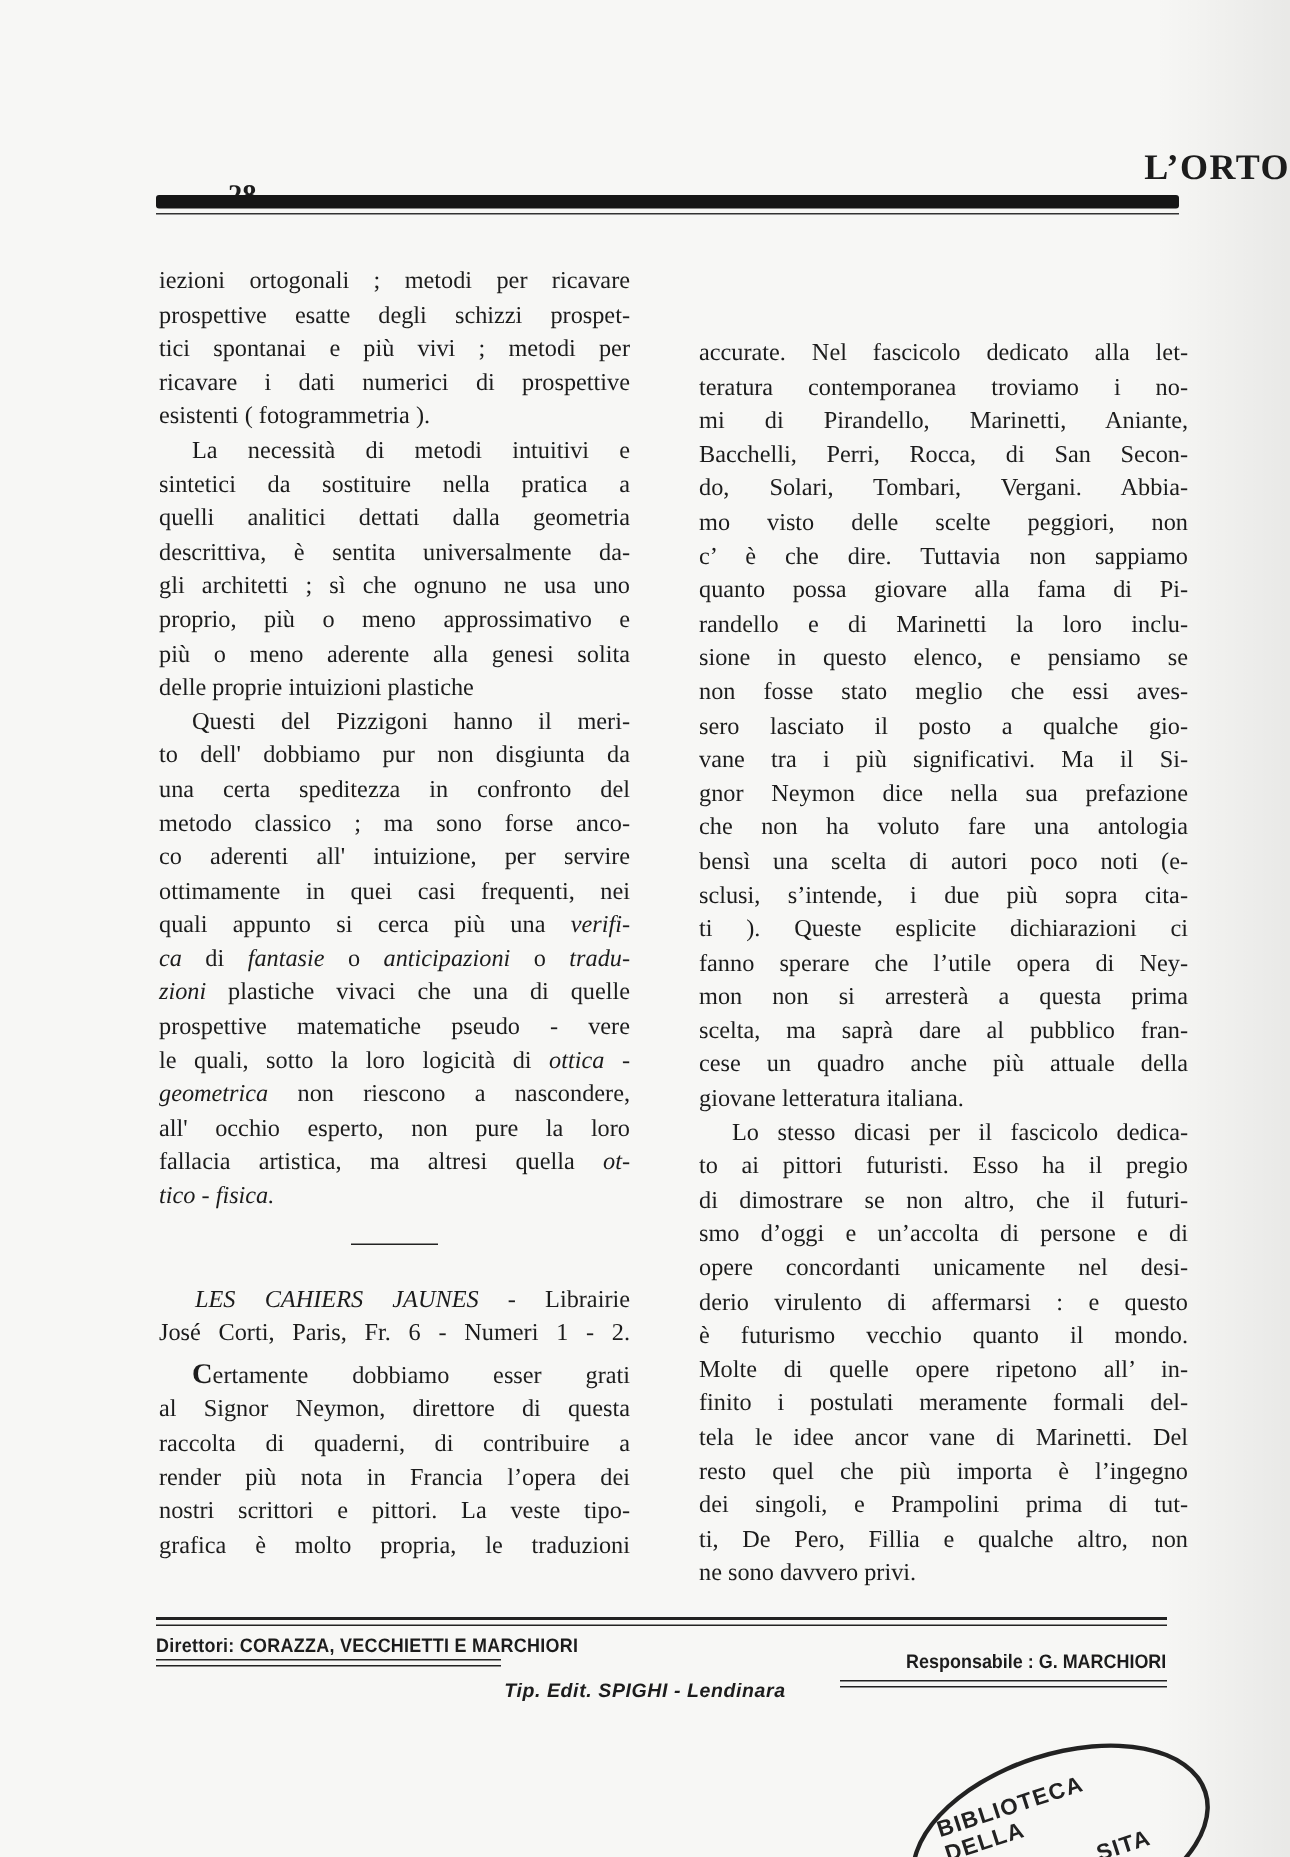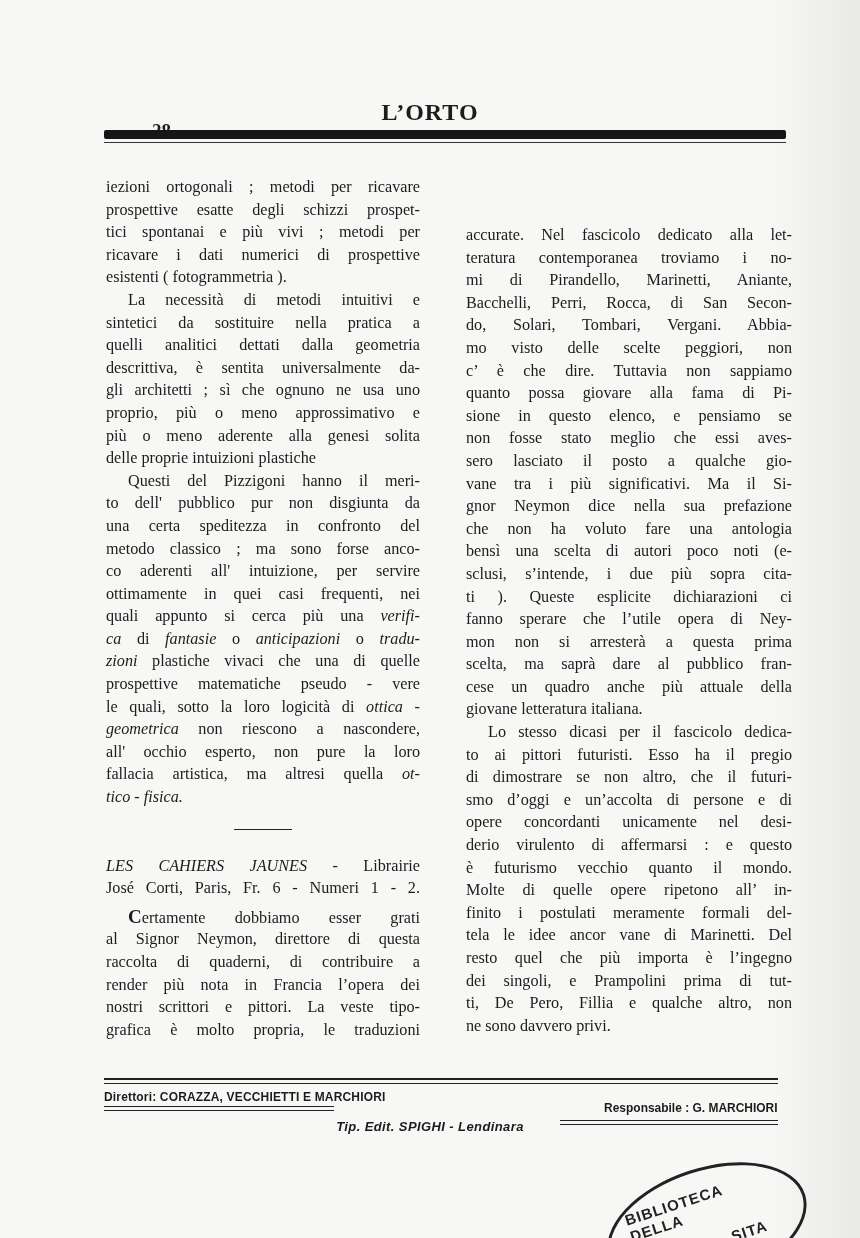--- a/index.html
+++ b/index.html
@@ -12,21 +12,21 @@
   .page-shade {
     position: absolute; top: 0; right: 0; width: 90px; height: 1238px;
     background: linear-gradient(to right, rgba(0,0,0,0), rgba(0,0,0,0.06));
     pointer-events: none;
   }
   .page-number {
     position: absolute; left: 104px; top: 120px;
     font-size: 19px; font-weight: bold; margin-left: 48px;
   }
   .running-title {
-    position: absolute; left: 0; width: 860px; top: 99px; text-align: center;
+    position: absolute; left: 0; width: 860px; top: 99px; text-align: right;
     font-size: 24px; letter-spacing: 1px; font-weight: bold;
   }
   .header-rule {
     position: absolute; left: 104px; top: 130px; width: 682px; height: 9px;
     background: #161616; border-radius: 2px;
   }
   .header-rule-thin {
     position: absolute; left: 104px; top: 142px; width: 682px; height: 1px;
     background: #333;
   }
@@ -40,21 +40,21 @@
     display: block; white-space: nowrap; text-align: justify;
     text-align-last: justify; height: 22.6px;
   }
   .line.last { text-align-last: left; }
   .indent { padding-left: 22px; }
   .section-divider {
     display: block; width: 58px; height: 1px; background: #222;
     margin: 20px auto 25px auto;
   }
   .spacer { display: block; height: 6px; }
-  .italic-title { font-style: italic; }
+  .italic-title { font-style: italic; margin-left: 24px; }
   .dropcap { font-weight: bold; font-size: 19px; }
   .footer-rule { position: absolute; left: 104px; width: 674px; height: 1px; background: #222; }
   .footer-rule.thick { height: 2px; }
   .footer-directors {
     position: absolute; left: 104px; top: 1089px;
     font-family: "Liberation Sans", "DejaVu Sans", sans-serif;
     font-size: 13px; font-weight: bold; letter-spacing: 0.2px;
     transform: scaleX(0.92); transform-origin: left;
   }
   .footer-responsible {
@@ -98,21 +98,21 @@
   <span class="line last">esistenti ( fotogrammetria ).</span>
   <span class="line indent">La necessità di metodi intuitivi e</span>
   <span class="line">sintetici da sostituire nella pratica a</span>
   <span class="line">quelli analitici dettati dalla geometria</span>
   <span class="line">descrittiva, è sentita universalmente da-</span>
   <span class="line">gli architetti ; sì che ognuno ne usa uno</span>
   <span class="line">proprio, più o meno approssimativo e</span>
   <span class="line">più o meno aderente alla genesi solita</span>
   <span class="line last">delle proprie intuizioni plastiche</span>
   <span class="line indent">Questi del Pizzigoni hanno il meri-</span>
-  <span class="line">to dell' pubblico pur non disgiunta da</span>
+  <span class="line">to dell' dobbiamo pur non disgiunta da</span>
   <span class="line">una certa speditezza in confronto del</span>
   <span class="line">metodo classico ; ma sono forse anco-</span>
   <span class="line">co aderenti all' intuizione, per servire</span>
   <span class="line">ottimamente in quei casi frequenti, nei</span>
   <span class="line"><span>quali appunto si cerca più una </span><i>verifi-</i></span>
   <span class="line"><i>ca</i><span> di </span><i>fantasie</i><span> o </span><i>anticipazioni</i><span> o </span><i>tradu-</i></span>
   <span class="line"><i>zioni</i><span> plastiche vivaci che una di quelle</span></span>
   <span class="line">prospettive matematiche pseudo - vere</span>
   <span class="line"><span>le quali, sotto la loro logicità di </span><i>ottica -</i></span>
   <span class="line"><i>geometrica</i><span> non riescono a nascondere,</span></span>
@@ -135,20 +135,21 @@
 
 <div class="column col-right">
   <span class="line">accurate. Nel fascicolo dedicato alla let-</span>
   <span class="line">teratura contemporanea troviamo i no-</span>
   <span class="line">mi di Pirandello, Marinetti, Aniante,</span>
   <span class="line">Bacchelli, Perri, Rocca, di San Secon-</span>
   <span class="line">do, Solari, Tombari, Vergani. Abbia-</span>
   <span class="line">mo visto delle scelte peggiori, non</span>
   <span class="line">c’ è che dire. Tuttavia non sappiamo</span>
   <span class="line">quanto possa giovare alla fama di Pi-</span>
+  <span class="line">randello e di Marinetti la loro inclu-</span>
   <span class="line">sione in questo elenco, e pensiamo se</span>
   <span class="line">non fosse stato meglio che essi aves-</span>
   <span class="line">sero lasciato il posto a qualche gio-</span>
   <span class="line">vane tra i più significativi. Ma il Si-</span>
   <span class="line">gnor Neymon dice nella sua prefazione</span>
   <span class="line">che non ha voluto fare una antologia</span>
   <span class="line">bensì una scelta di autori poco noti (e-</span>
   <span class="line">sclusi, s’intende, i due più sopra cita-</span>
   <span class="line">ti ). Queste esplicite dichiarazioni ci</span>
   <span class="line">fanno sperare che l’utile opera di Ney-</span>

